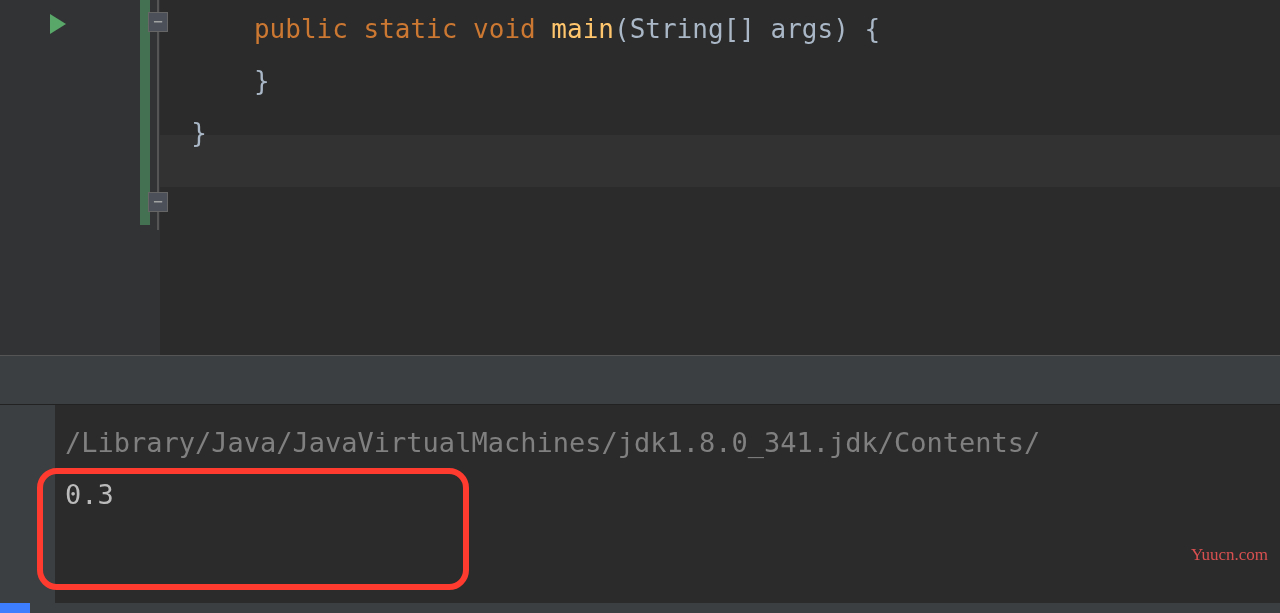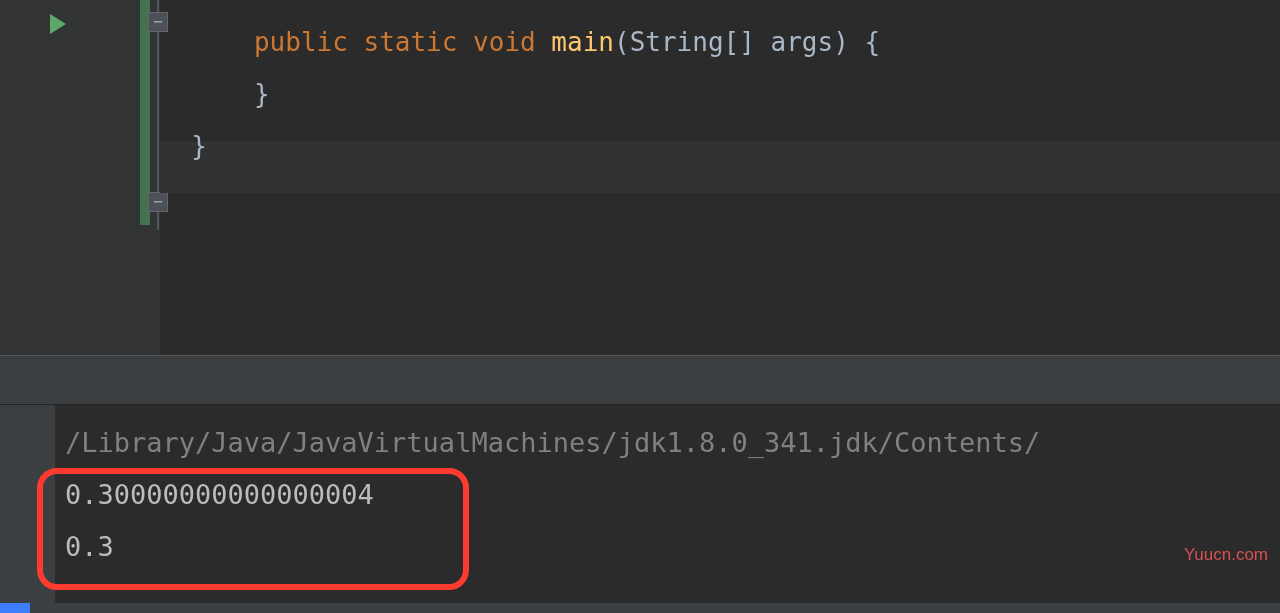--- a/index.html
+++ b/index.html
@@ -60,27 +60,26 @@
     .code-green-bar {
       position: absolute;
       left: 140px;
       top: 0;
       width: 10px;
       height: 225px;
       background: #447152;
     }
     .code-area {
       flex: 1;
-      padding-top: 10px;
+      padding-top: 3px;
       padding-left: 0;
       font-size: 26px;
       line-height: 52px;
       color: #a9b7c6;
       position: relative;
-      margin-top: 6px;
     }
     .code-line {
       white-space: pre;
       height: 52px;
     }
     .current-line {
       position: absolute;
       left: 0;
       top: 135px;
       width: 100%;
@@ -144,21 +143,21 @@
       border: 6px solid #ff3b30;
       border-radius: 20px;
       pointer-events: none;
     }
     .watermark {
       position: absolute;
       right: 12px;
       bottom: 48px;
       color: #d95050;
       font-size: 17px;
-      font-family: Liberation Sans, sans-serif;
+      font-family: Liberation Serif, serif;
       z-index: 10;
     }
     .bottom-strip {
       position: absolute;
       bottom: 0;
       left: 0;
       width: 100%;
       height: 10px;
       background: #3c3f41;
     }
@@ -191,21 +190,20 @@
     </div>
   </div>
 </div>
 
 <div class="divider-bar"></div>
 
 <div class="terminal-pane">
   <div class="terminal-gutter"></div>
   <div class="terminal-content">
     <div class="terminal-line terminal-path">/Library/Java/JavaVirtualMachines/jdk1.8.0_341.jdk/Contents/</div>
-    <div class="terminal-line">0.30000000000000004</div>
     <div class="terminal-line">0.3</div>
   </div>
   <div class="highlight-box"></div>
 </div>
 
 <div class="watermark">Yuucn.com</div>
 
 <div class="bottom-strip">
   <div class="blue-dot"></div>
 </div>

